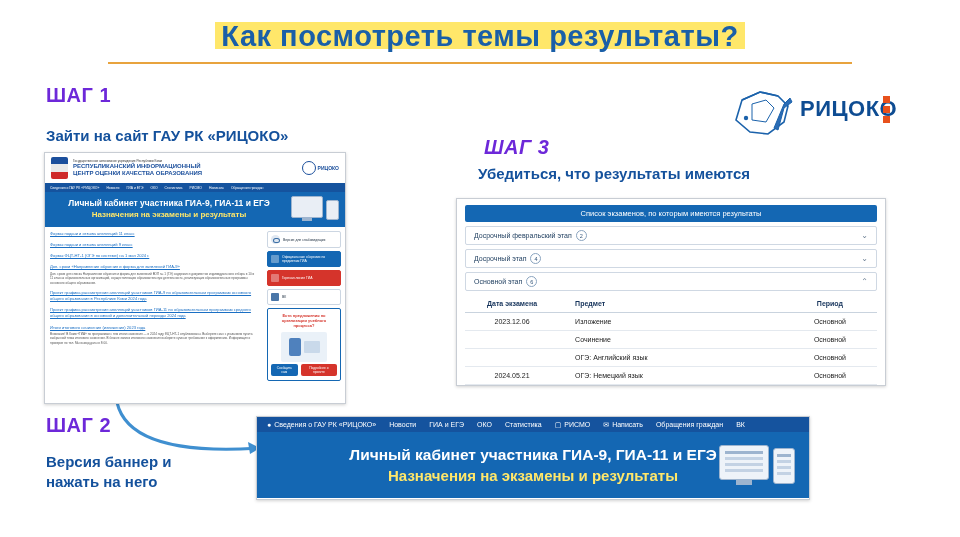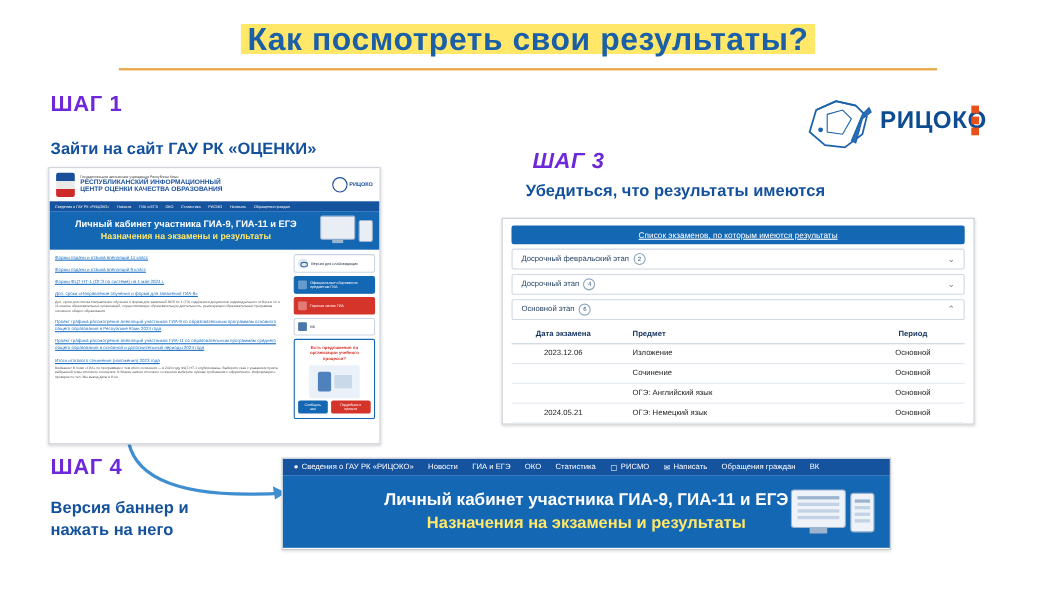--- a/index.html
+++ b/index.html
@@ -309,21 +309,20 @@
     color: #222;
   }
   .s3-head {
     margin: 6px 8px 4px;
     background: #1467b3;
     color: #fff;
     font-size: 7.5px;
     text-align: center;
     padding: 4px 0;
     border-radius: 2px;
-    text-decoration: underline;
   }
   .s3-acc {
     margin: 0 8px 4px;
     border: 1px solid #cfd8e3;
     border-radius: 2px;
     height: 17px;
     display: flex;
     align-items: center;
     padding: 0 8px;
     font-size: 7px;
@@ -354,44 +353,44 @@
 
   
   .arrow { position: absolute; left: 110px; top: 392px; width: 170px; height: 70px; }
 </style>
 </head>
 <body>
 
 <div class="slide">
 
   <div class="title-wrap">
-    <span class="title">Как посмотреть свои результаты?</span>
+    <span class="title">Как посмотреть темы результаты?</span>
   </div>
   <div class="title-rule"></div>
 
   <div class="logo">
     <svg width="176" height="64" viewBox="0 0 176 64">
       <path d="M20 18 L38 10 L56 14 L66 24 L62 40 L46 52 L28 50 L14 38 Z" fill="#ffffff" stroke="#1b62ab" stroke-width="1.6"></path>
       <path d="M20 18 L38 10 L56 14" fill="none" stroke="#1b62ab" stroke-width="1.6"></path>
       <path d="M30 22 L44 18 L52 26 L44 40 L30 38 Z" fill="none" stroke="#1b62ab" stroke-width="1"></path>
       <path d="M52 46 L62 22 L68 16 L70 20 L62 26 L56 48 Z" fill="#2b6cb5" stroke="#1b62ab" stroke-width="1"></path>
       <circle cx="24" cy="36" r="2.2" fill="#1b62ab"></circle>
     </svg>
     <div class="logo-text">РИЦОКО</div>
     <div class="logo-dots">
         <i></i>
         <i></i>
         <i></i>
       </div>
   </div>
 
   <div class="step-head" id="step1-head">ШАГ 1</div>
-  <div class="step-sub" id="step1-sub">Зайти на сайт ГАУ РК «ОЦЕНКИ»</div>
-
-  <div class="step-head" id="step2-head">ШАГ 4</div>
+  <div class="step-sub" id="step1-sub">Зайти на сайт ГАУ РК «РИЦОКО»</div>
+
+  <div class="step-head" id="step2-head">ШАГ 2</div>
   <div class="step-sub" id="step2-sub">Версия баннер и нажать на него</div>
 
   <div class="step-head" id="step3-head">ШАГ 3</div>
   <div class="step-sub" id="step3-sub">Убедиться, что результаты имеются</div>
 
   <svg class="arrow" viewBox="0 0 170 70">
     <path d="M6 4 C 10 46, 60 62, 150 56" fill="none" stroke="#3f8fd0" stroke-width="3"></path>
     <path d="M150 56 L138 50 L140 62 Z" fill="#3f8fd0"></path>
   </svg>
 

